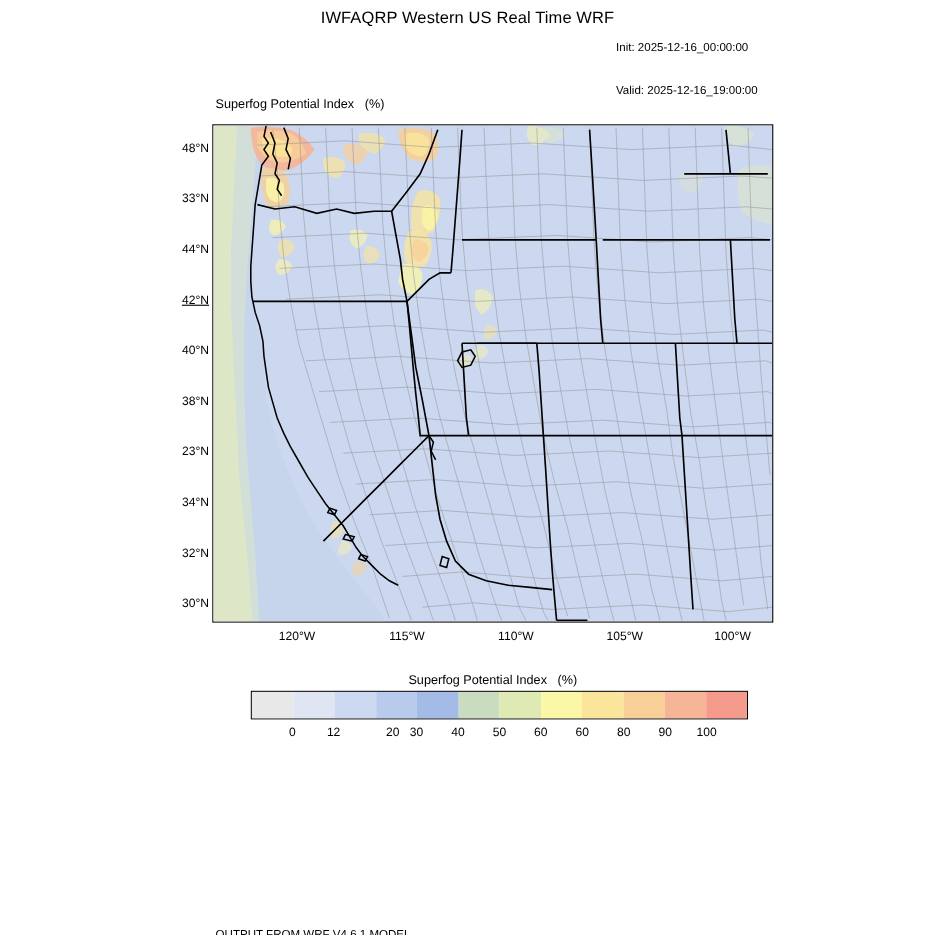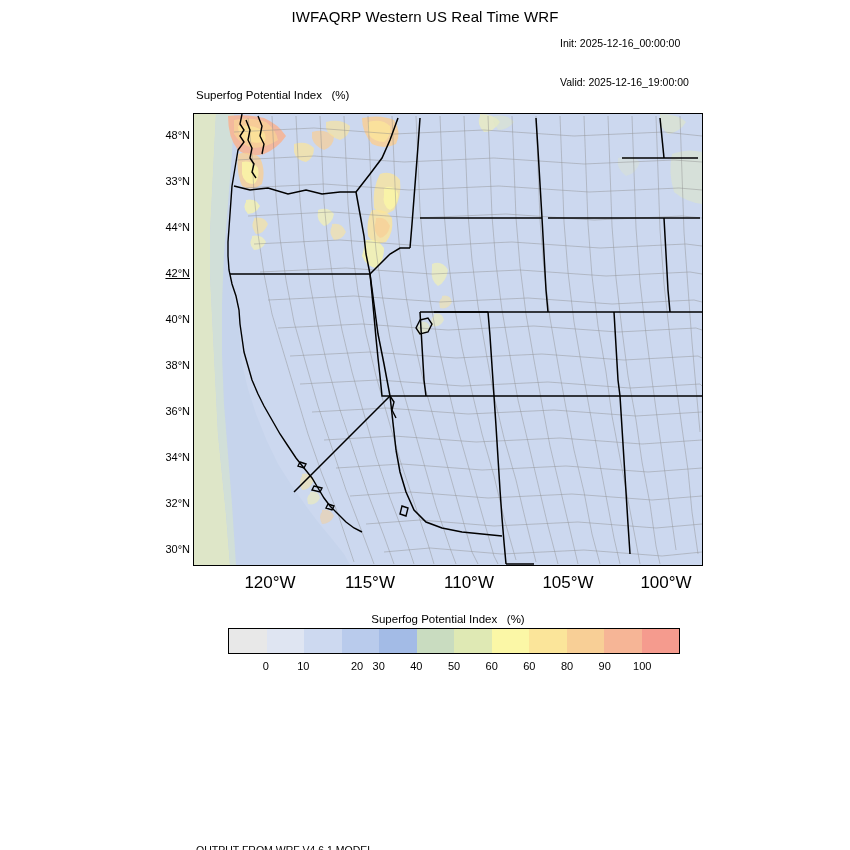--- a/index.html
+++ b/index.html
@@ -52,21 +52,21 @@
 
   
   .ytick {
     right: 0;
     font-size: 11px;
     text-align: right;
     white-space: nowrap;
   }
   #ytick-wrap { left: 135px; top: 113px; width: 55px; height: 453px; }
   .xtick {
-    font-size: 17px;
+    font-size: 11px;
     text-align: center;
     white-space: nowrap;
   }
   #xtick-wrap { left: 193px; top: 569px; width: 510px; height: 24px; }
 
   
   #cbar-title {
     left: 193px; top: 613px; width: 510px;
     text-align: center;
     font-size: 11.5px;
@@ -287,21 +287,21 @@
     </svg>
   </div>
 
   <div class="abs" id="ytick-wrap">
     <div class="abs ytick" style="top:16px;">48°N</div>
     <div class="abs ytick" style="top:62px;">33°N</div>
     <div class="abs ytick" style="top:108px;">44°N</div>
     <div class="abs ytick" style="top:154px;text-decoration:underline;">42°N</div>
     <div class="abs ytick" style="top:200px;">40°N</div>
     <div class="abs ytick" style="top:246px;">38°N</div>
-    <div class="abs ytick" style="top:292px;">36°N</div>
+    <div class="abs ytick" style="top:292px;">23°N</div>
     <div class="abs ytick" style="top:338px;">34°N</div>
     <div class="abs ytick" style="top:384px;">32°N</div>
     <div class="abs ytick" style="top:430px;">30°N</div>
   </div>
 
   <div class="abs" id="xtick-wrap">
     <div class="abs xtick" style="left:42px;  width:70px; top:4px;">120°W</div>
     <div class="abs xtick" style="left:142px; width:70px; top:4px;text-align:center;">115°W</div>
     <div class="abs xtick" style="left:241px; width:70px; top:4px;">110°W</div>
     <div class="abs xtick" style="left:340px; width:70px; top:4px;">105°W</div>
@@ -320,21 +320,21 @@
   <div class="seg" style="background: rgb(223, 233, 180);"></div>
   <div class="seg" style="background: rgb(251, 247, 166);"></div>
   <div class="seg" style="background: rgb(251, 229, 154);"></div>
   <div class="seg" style="background: rgb(248, 207, 150);"></div>
   <div class="seg" style="background: rgb(246, 181, 150);"></div>
   <div class="seg" style="background: rgb(245, 155, 142);"></div>
 </div>
 
 <div class="abs" id="cbar-ticks">
   <div class="ct" style="left:37.7px;">0</div>
-  <div class="ct" style="left:75.3px;">10</div>
+  <div class="ct" style="left:75.3px;">12</div>
   <div class="ct" style="left:129px;">20</div>
   <div class="ct" style="left:150.7px;">30</div>
   <div class="ct" style="left:188.3px;">40</div>
   <div class="ct" style="left:226px;">50</div>
   <div class="ct" style="left:263.7px;">60</div>
   <div class="ct" style="left:301.3px;">60</div>
   <div class="ct" style="left:339px;">80</div>
   <div class="ct" style="left:376.7px;">90</div>
   <div class="ct" style="left:414.3px;text-align:center;">100</div>
 </div>

